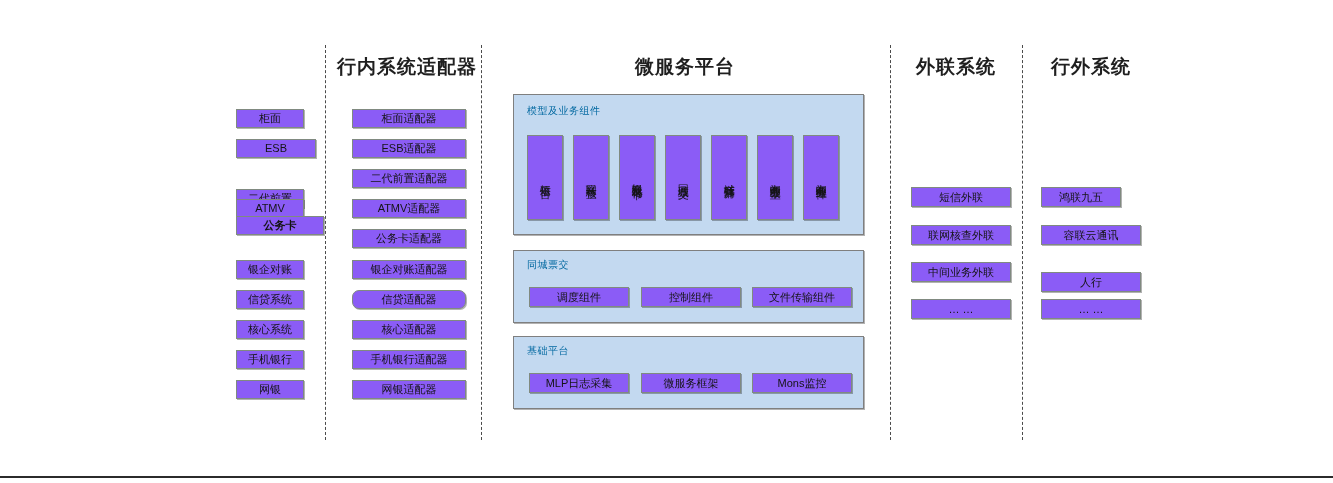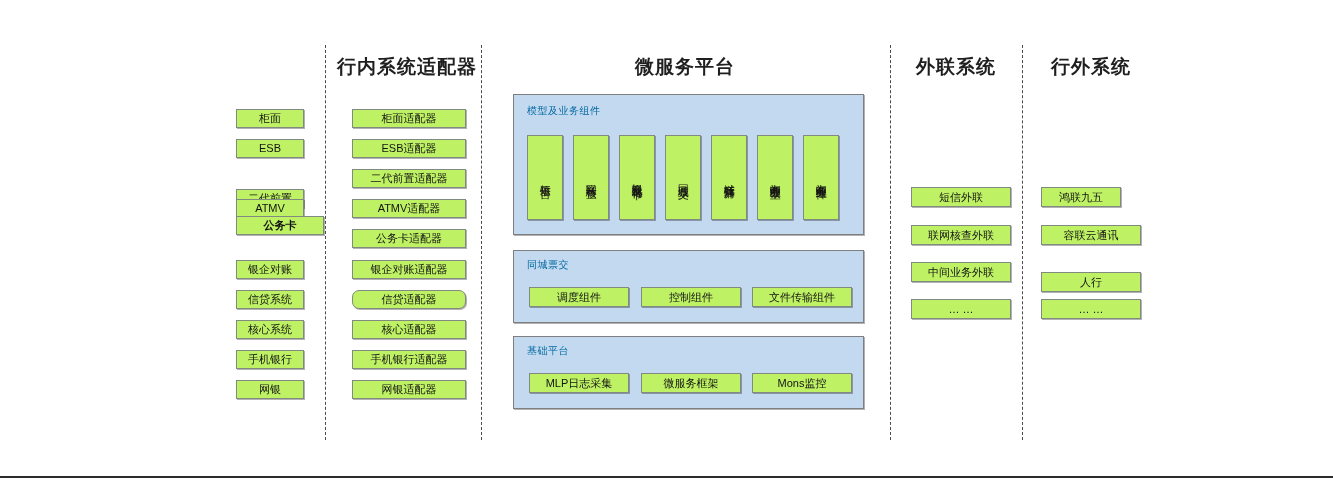--- a/index.html
+++ b/index.html
@@ -46,21 +46,21 @@
     font-weight: bold;
     color: #1f1f1f;
     letter-spacing: 1px;
     white-space: nowrap;
   }
 
   
   .node {
     position: absolute;
     box-sizing: border-box;
-    background: #bef264;
+    background: #8b5cf6;
     border: 1px solid #808a80;
     box-shadow: 1px 1px 0 rgba(0,0,0,0.30);
     display: flex;
     align-items: center;
     justify-content: center;
     font-size: 11px;
     color: #141414;
     text-align: center;
     line-height: 1.15;
   }
@@ -100,21 +100,21 @@
   <div class="divider" style="left:481px;"></div>
   <div class="divider" style="left:890px;"></div>
   <div class="divider" style="left:1022px;"></div>
 
   <div class="col-title" style="left:333px; top:54px; width:148px;">行内系统适配器</div>
   <div class="col-title" style="left:505px; top:54px; width:360px;">微服务平台</div>
   <div class="col-title" style="left:890px; top:54px; width:132px;">外联系统</div>
   <div class="col-title" style="left:1022px; top:54px; width:138px;">行外系统</div>
 
   <div class="node" style="left:236px; top:109px; width:68px; height:19px;">柜面</div>
-  <div class="node" style="left:236px; top:139px; width:68px; height:19px;">ESB</div>
+  <div class="node" style="left:236px; top:139px; width:80px; height:19px;">ESB</div>
   <div class="node" style="left:236px; top:169px; width:68px; height:19px;margin-top:20px;">二代前置</div>
   <div class="node" style="left:236px; top:199px; width:68px; height:19px;">ATMV</div>
   <div class="node" style="left:236px; top:216px; width:88px; height:19px;font-weight:bold;">公务卡</div>
   <div class="node" style="left:236px; top:260px; width:68px; height:19px;">银企对账</div>
   <div class="node" style="left:236px; top:290px; width:68px; height:19px;">信贷系统</div>
   <div class="node" style="left:236px; top:320px; width:68px; height:19px;">核心系统</div>
   <div class="node" style="left:236px; top:350px; width:68px; height:19px;">手机银行</div>
   <div class="node" style="left:236px; top:380px; width:68px; height:19px;">网银</div>
 
   <div class="node" style="left:352px; top:109px; width:114px; height:19px;">柜面适配器</div>

